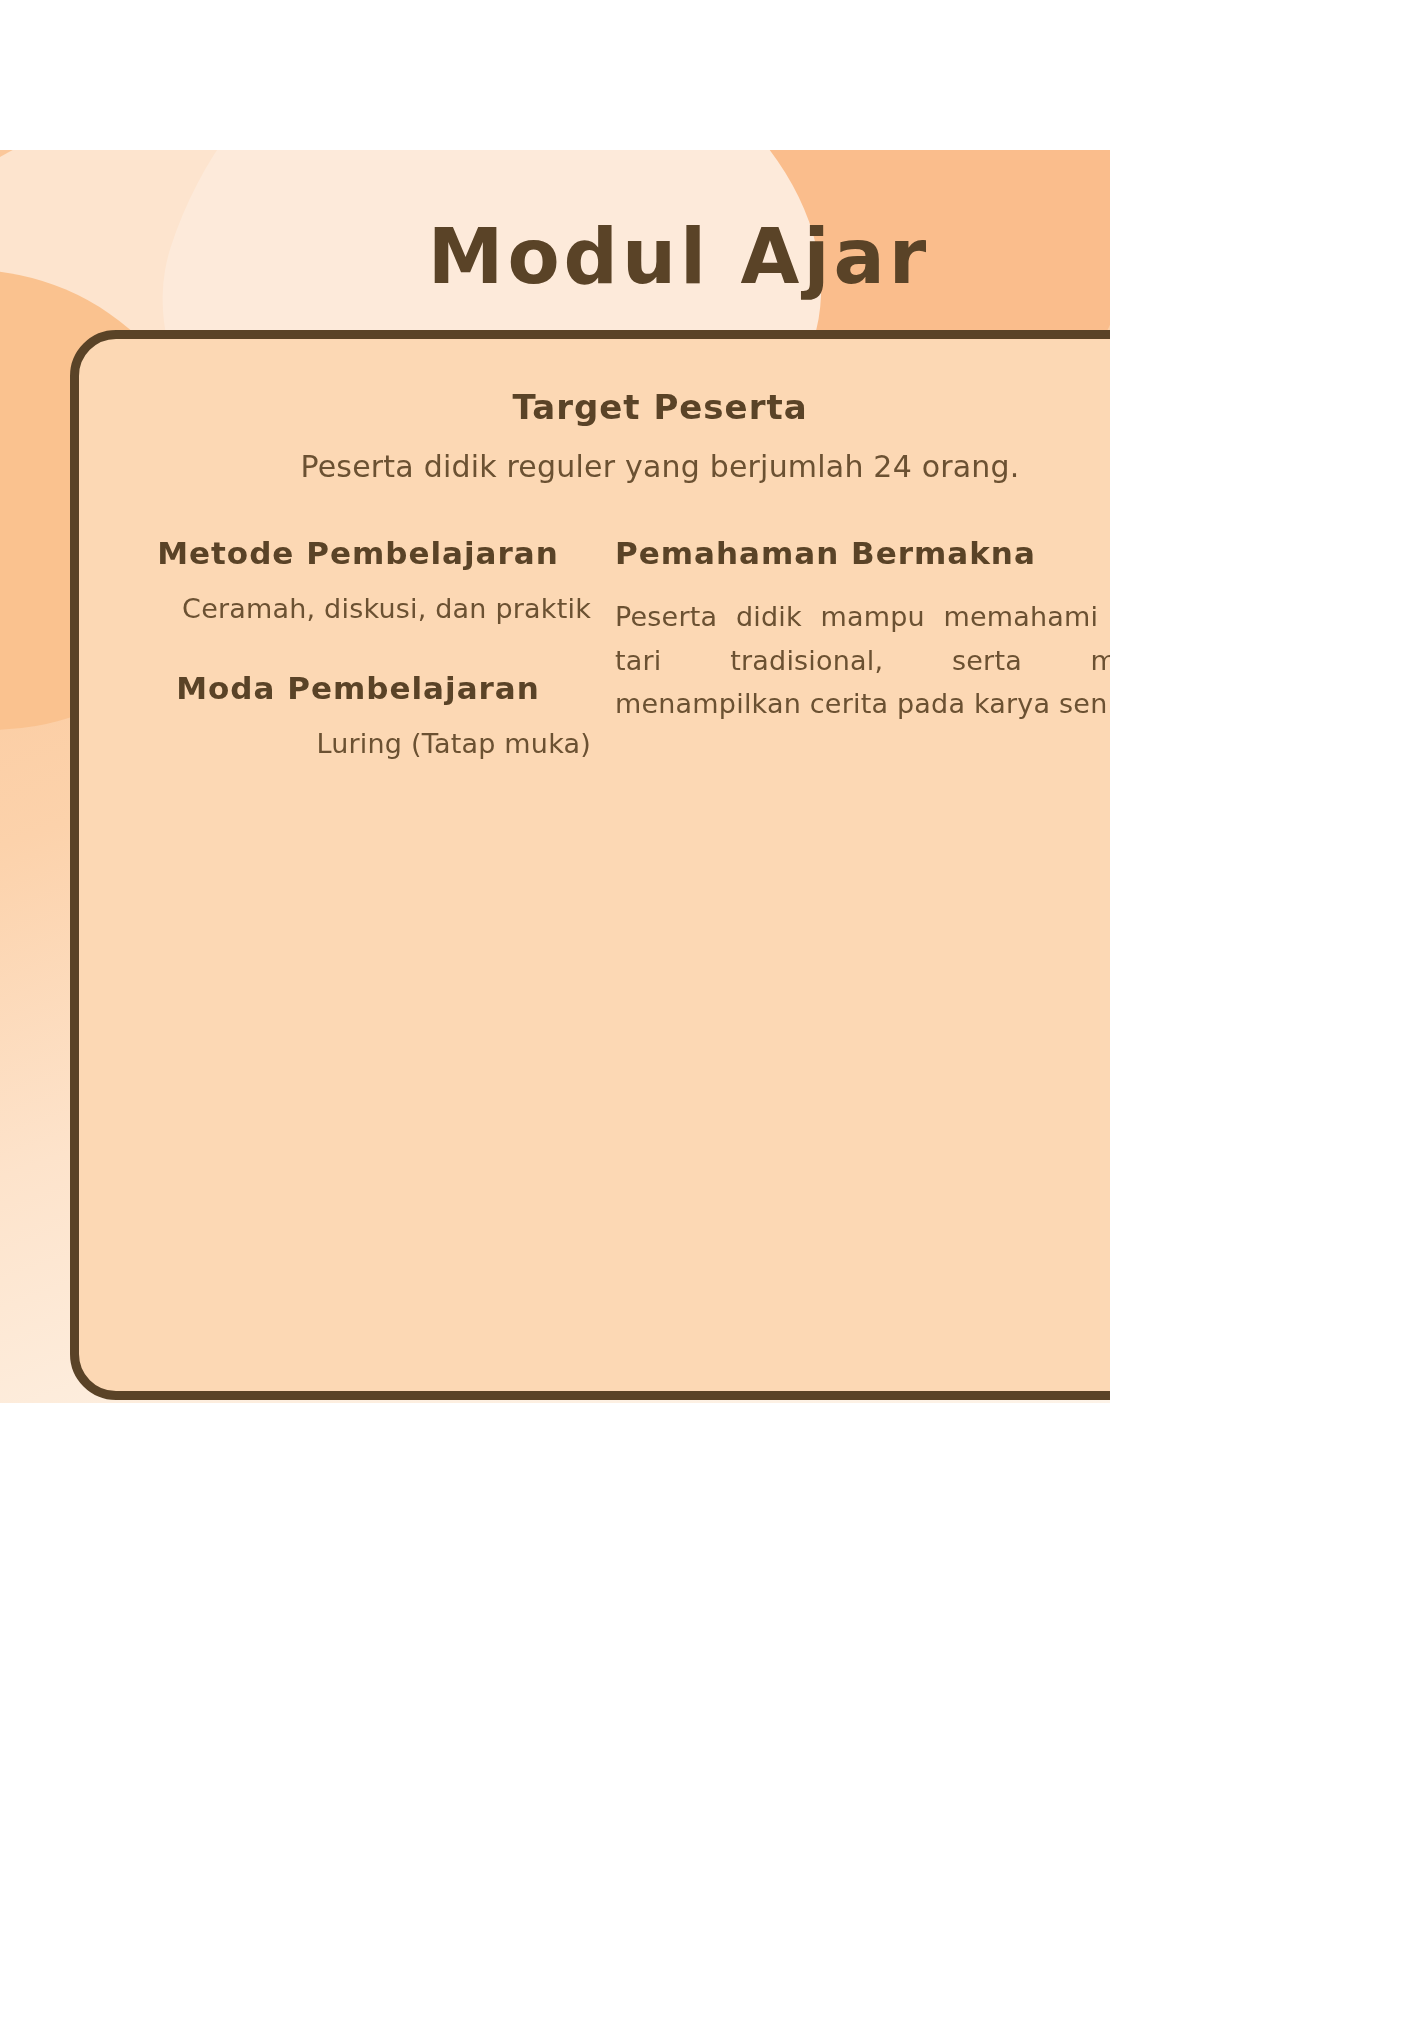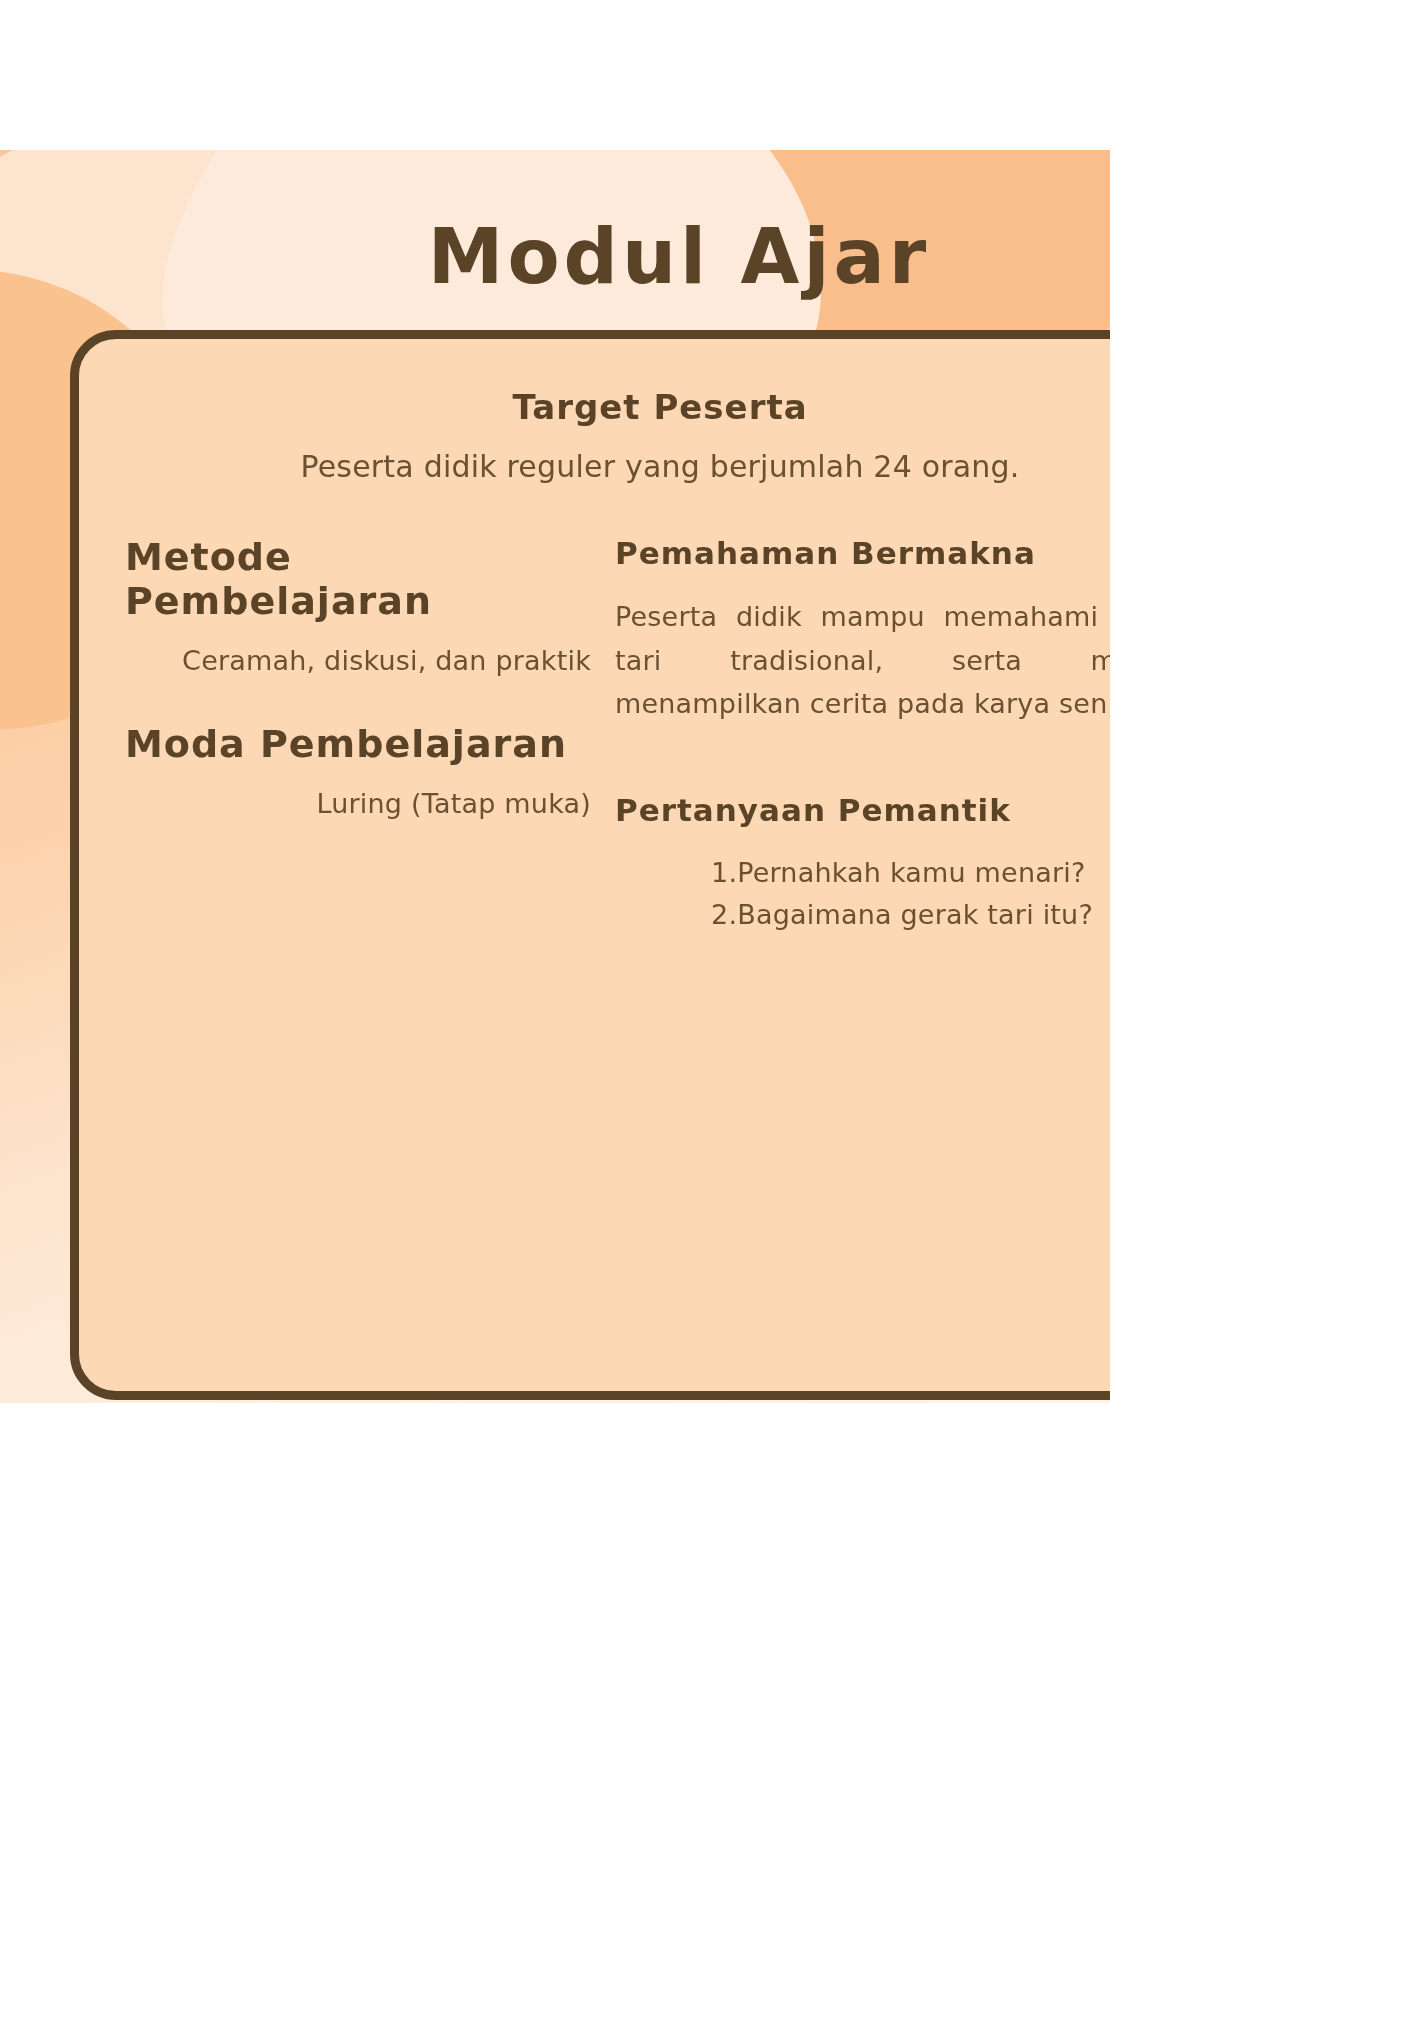--- a/index.html
+++ b/index.html
@@ -156,21 +156,22 @@
   #right-column {
     flex: 1;
     padding-left: 24px;
     padding-right: 46px;
     box-sizing: border-box;
   }
 
   .block { margin-bottom: 46px; }
 
   #metode-heading, #moda-heading {
-    font-size: 38px;
+    font-size: 31px;
+    text-align: center;
     margin-bottom: 22px;
   }
   #metode-body, #moda-body {
     font-size: 27px;
     text-align: right;
   }
 
   #pemahaman-heading, #pertanyaan-heading {
     font-size: 31px;
     margin-bottom: 24px;
@@ -237,27 +238,20 @@
 
       </div>
 
       <div id="right-column">
 
         <div class="block">
           <div class="section-heading" id="pemahaman-heading">Pemahaman Bermakna</div>
           <div class="body-text" id="pemahaman-body">Peserta didik mampu memahami gerak tari tradisional, serta mampu menampilkan cerita pada karya seni tari.</div>
         </div>
 
-        <div class="block" id="pertanyaan-block">
-          <div class="section-heading" id="pertanyaan-heading">Pertanyaan Pemantik</div>
-          <ol class="body-text" id="pertanyaan-list">
-              <li>1.Pernahkah kamu menari?</li>
-              <li>2.Bagaimana gerak tari itu?</li>
-            </ol>
-        </div>
 
       </div>
 
     </div>
 
   </div>
 </div>
 
 <div class="crop-mask" id="mask-top"></div>
 <div class="crop-mask" id="mask-bottom"></div>

